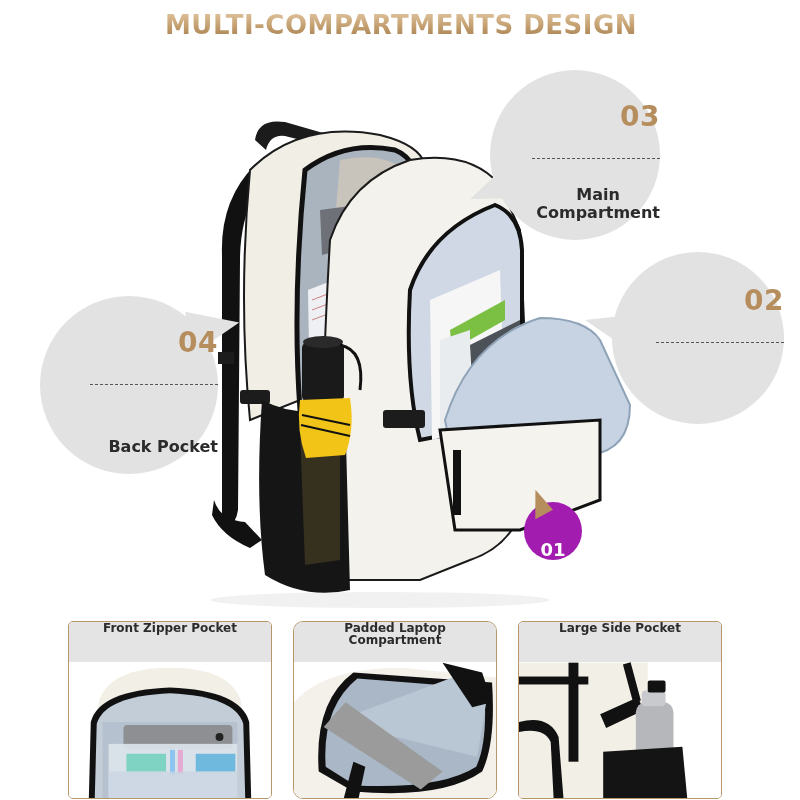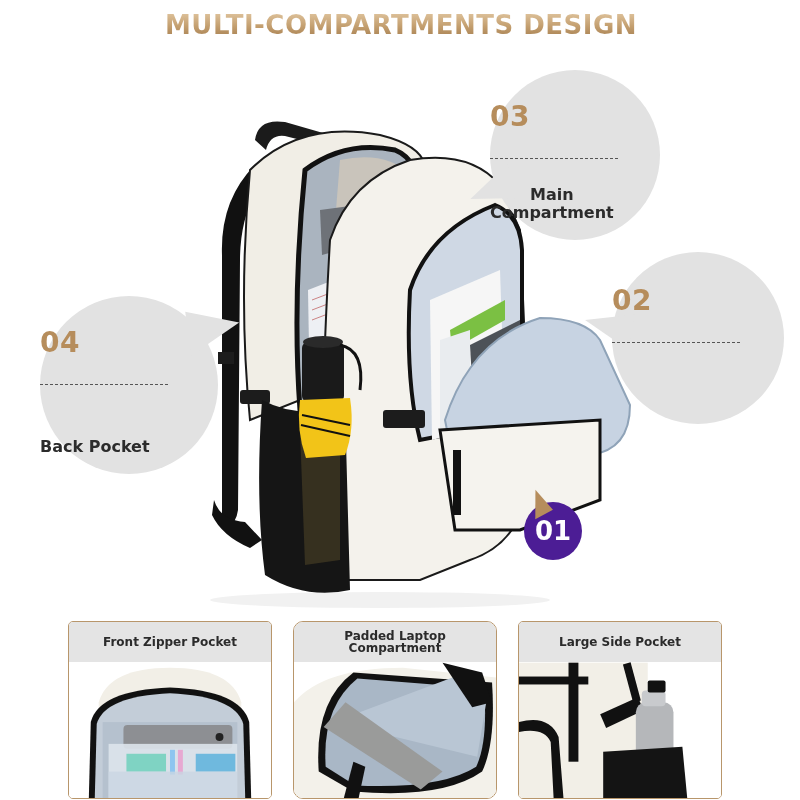--- a/index.html
+++ b/index.html
@@ -15,21 +15,21 @@
     padding-left: 2px;
   }
 
   
   .hero { position: absolute; left: 0; top: 0; width: 800px; height: 610px; }
   .hero svg { position: absolute; left: 0; top: 0; }
 
   
   .bubble {
     position: absolute; background: #e2e2e2; border-radius: 50%;
-    display: flex; flex-direction: column; align-items: flex-start;
+    display: flex; flex-direction: column; align-items: flex-end;
     text-align: center; color: #2b2b2b; gap: 15px;
   }
   .bubble .tail { position: absolute; width: 0; height: 0; }
   .bubble .num {
     font-weight: bold; font-size: 28px; color: #b68d5c; letter-spacing: 0.5px;
     position: relative; z-index: 2;
   }
   .bubble .rule {
     width: 128px; height: 0; border-top: 1.5px dashed #555; margin: 10px 0 12px;
     position: relative; z-index: 2;
@@ -41,38 +41,38 @@
   .b03 { left: 490px; top: 70px; width: 170px; height: 170px; padding-top: 30px; }
   .b03 .tail { left: -22px; top: 100px; border-top: 22px solid transparent; border-bottom: 14px solid transparent; border-right: 46px solid #e2e2e2; transform: rotate(-18deg); }
   .b02 { left: 612px; top: 252px; width: 172px; height: 172px; padding-top: 32px; }
   .b02 .tail { left: -28px; top: 58px; border-top: 14px solid transparent; border-bottom: 22px solid transparent; border-right: 48px solid #e2e2e2; transform: rotate(10deg); }
   .b04 { left: 40px; top: 296px; width: 178px; height: 178px; padding-top: 30px; }
   .b04 .tail { left: 148px; top: 12px; border-top: 18px solid transparent; border-bottom: 26px solid transparent; border-left: 52px solid #e2e2e2; transform: rotate(-8deg); }
   .b04 .lbl { margin-top: 26px; }
 
   .badge01 {
     position: absolute; left: 524px; top: 502px; width: 58px; height: 58px;
-    border-radius: 50%; background: #4c1d95; color: #fff;
-    display: flex; align-items: center; justify-content: center;
-    font-weight: bold; font-size: 26px;
+    border-radius: 50%; background: #a21caf; color: #fff;
+    display: flex; align-items: flex-end; justify-content: center;
+    font-weight: bold; font-size: 18px;
   }
   .badge01 .tail {
     position: absolute; left: 4px; top: -12px; width: 0; height: 0;
     border-left: 14px solid transparent; border-right: 6px solid transparent;
     border-bottom: 26px solid #b68d5c; transform: rotate(-28deg);
   }
   .badge01 span { position: relative; z-index: 2; }
 
   
   .panel {
     position: absolute; top: 621px; width: 204px; height: 178px;
     border: 1.5px solid #b8966b; border-radius: 5px; overflow: hidden; background: #fff;
   }
   .panel .cap {
-    height: 40px; background: #e4e4e4; display: flex; align-items: center; justify-content: center;
+    height: 40px; background: #e4e4e4; display: flex; align-items: flex-start; justify-content: center;
     text-align: center; font-weight: bold; font-size: 12px; line-height: 12px; color: #2b2b2b;
   }
   .panel .img { position: absolute; left: 0; top: 40px; width: 100%; height: 138px; }
   .p1 { left: 68px; }
   .p2 { left: 293px; border-radius: 10px; }
   .p3 { left: 518px; }
 </style>
 </head>
 <body>
 

